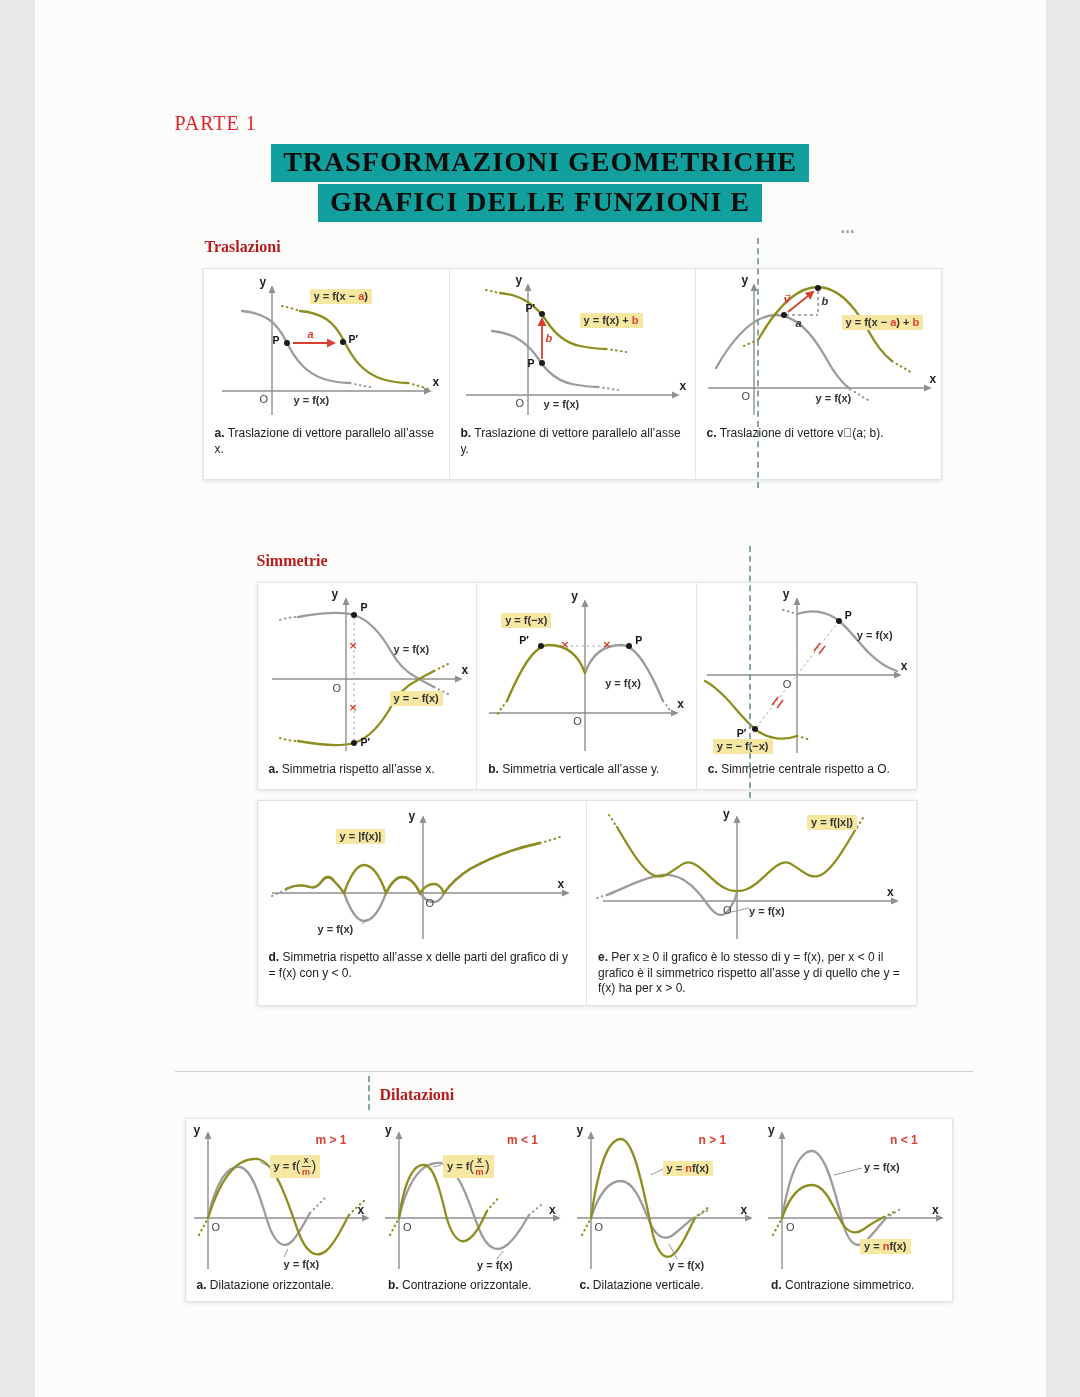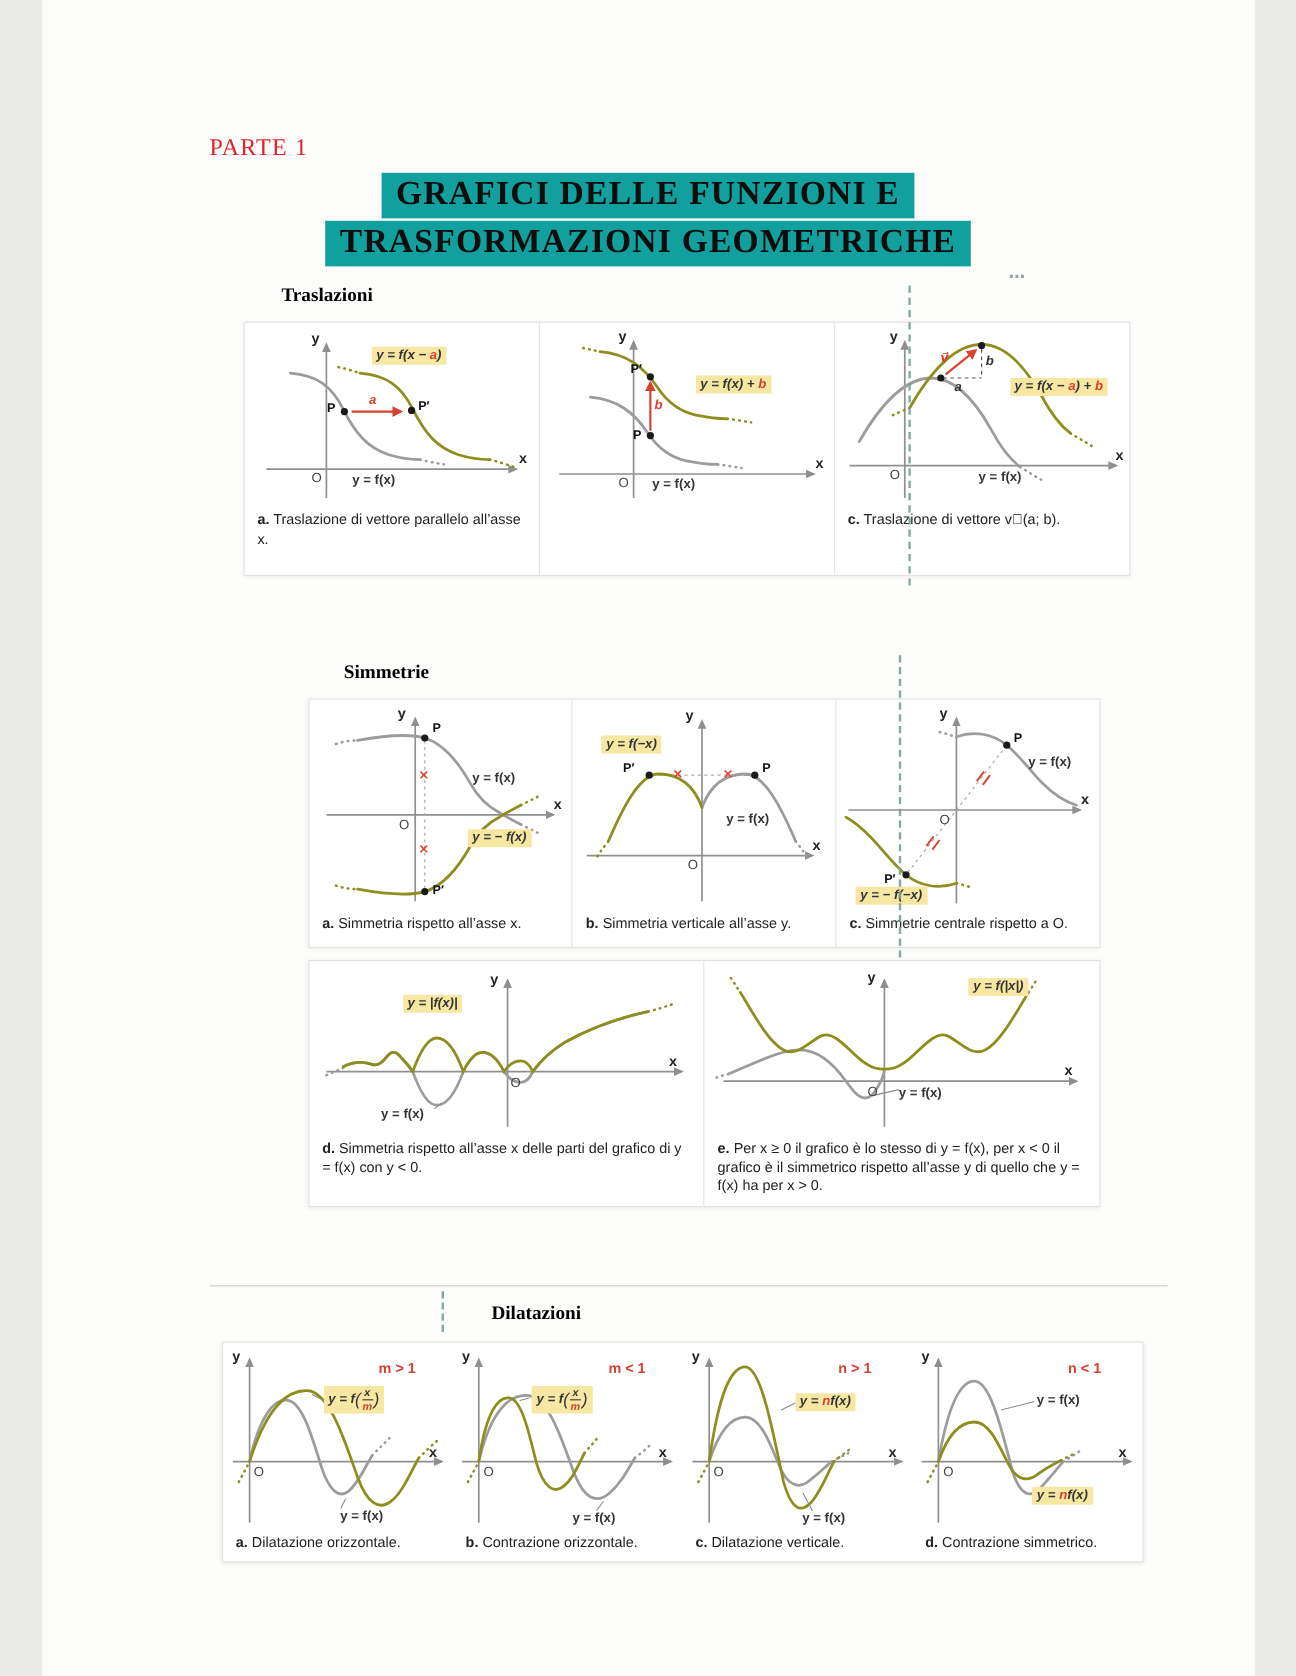--- a/index.html
+++ b/index.html
@@ -9,42 +9,42 @@
   
   .part { position:absolute; left:140px; top:112px; font:400 20px "Liberation Serif",serif;
           color:var(--partred); letter-spacing:1px; }
   .title-wrap { position:absolute; left:0; top:144px; width:100%; text-align:center;
                 font-family:"Liberation Serif",serif; }
   .title-line { display:inline-block; background:var(--teal); color:#0d0d0d; font-size:28px;
                 font-weight:600; letter-spacing:1px; padding:2px 12px 4px; margin-bottom:2px; }
   .ellip { position:absolute; left:806px; top:220px; color:#9aa5a5; font:700 14px "DejaVu Sans",sans-serif;
            letter-spacing:3px; }
 
-  .sec-heading { position:absolute; font:700 16px "Liberation Serif",serif; color:#000000;margin-left:30px; }
+  .sec-heading { position:absolute; font:700 16px "Liberation Serif",serif; color:#b91c1c; }
 
   .fold { position:absolute; width:0; border-left:2px dashed #79a09c; opacity:.9; z-index:6; }
   .hr { position:absolute; height:1px; background:#cfcfcc; }
   .blue-mark { position:absolute; background:#3f86c9; opacity:.9; }
 
   
   .panel { position:absolute; background:#fff; border:1px solid #e3e3e0;
            box-shadow:0 1px 4px rgba(0,0,0,.10); display:flex; }
   .col { position:relative; flex:1; min-width:0; }
   .col + .col { border-left:1px solid #e6e6e3; }
   .nodiv .col + .col { border-left:none; }
   .graph { position:relative; margin-top:4px; }
   .graph svg { display:block; }
 
   .caption { padding:3px 11px 0; font:400 12px/1.3 "Liberation Sans",sans-serif; color:#222; }
   .caption .cl { font-weight:700; }
 
   
   .lbl { position:absolute; font:600 11px "Liberation Sans","DejaVu Sans",sans-serif; color:#333;
          white-space:nowrap; line-height:1.2; }
-  .hl  { background:var(--highlight); padding:1px 4px; border-radius:1px;font-style:italic; }
+  .hl  { background:var(--highlight); padding:1px 4px; border-radius:1px; }
   .ax  { position:absolute; font:700 12px "Liberation Sans",sans-serif; color:#222; }
   .org { position:absolute; font:400 11px "Liberation Sans",sans-serif; color:#444; }
   .pt  { position:absolute; font:700 10.5px "Liberation Sans",sans-serif; color:#111; }
   .acc { color:var(--accent); }
   .xmark { position:absolute; font:700 11px "DejaVu Sans",sans-serif; color:var(--accent); }
   .cond  { position:absolute; font:600 12px "Liberation Sans",sans-serif; color:var(--accent); }
 
   
   .frlbl { display:inline-flex; align-items:center; }
   .frac { display:inline-flex; flex-direction:column; align-items:center; line-height:1;
@@ -79,22 +79,22 @@
       <path d="M0,.5 L9,5 L0,9.5 z" class="mkr"></path>
     </marker>
   </defs>
 </svg>
 
 <div class="page">
 
   <div class="part">PARTE 1</div>
 
   <div class="title-wrap">
+    <div><span class="title-line">TRASFORMAZIONI GEOMETRICHE</span></div>
     <div><span class="title-line">GRAFICI DELLE FUNZIONI E</span></div>
-    <div><span class="title-line">TRASFORMAZIONI GEOMETRICHE</span></div>
   </div>
 
   <div class="ellip">…</div>
   <div class="fold" style="left:722px;top:238px;height:250px"></div>
   <div class="fold" style="left:714px;top:546px;height:252px"></div>
   <div class="fold" style="left:333px;top:1076px;height:34px"></div>
   <div class="hr" style="left:140px;top:1071px;width:798px"></div>
   <div class="blue-mark" style="left:903px;top:1286px;width:9px;height:13px"></div>
 
   <div class="sec-heading" style="left:170px;top:238px">Traslazioni</div>
@@ -143,20 +143,21 @@
         </svg>
         <span class="ax" style="left:66px;top:0">y</span>
         <span class="ax" style="left:230px;top:106px">x</span>
         <span class="org" style="left:66px;top:124px">O</span>
         <span class="pt" style="left:78px;top:84px">P</span>
         <span class="pt" style="left:76px;top:29px">P′</span>
         <span class="lbl acc" style="left:96px;top:59px;font-style:italic">b</span>
         <span class="lbl hl" style="left:130px;top:40px"><span>y = f(x) + </span><span style="color: rgb(216, 64, 47);">b</span></span>
         <span class="lbl" style="left:94px;top:125px">y = f(x)</span>
       </div>
+      <div class="caption"><span class="cl">b.</span> <span>Traslazione di vettore parallelo all’asse y.</span></div>
     </div>
 
     <div class="col">
       <div class="graph" style="height:150px">
         <svg width="246" height="150" viewBox="0 0 246 150">
           <line class="axis" x1="58" y1="142" x2="58" y2="12" marker-end="url(#ah)"></line>
           <line class="axis" x1="12" y1="115" x2="234" y2="115" marker-end="url(#ah)"></line>
           <path class="curve gr" d="M 20,95 C 40,60 60,42 80,42 C 100,42 116,60 130,85 C 138,100 146,110 154,116"></path>
           <path class="curve gr dash" d="M 154,116 C 162,121 168,125 174,128"></path>
           <path class="curve ol dash" d="M 48,73 C 52,71 57,69 62,67"></path>

